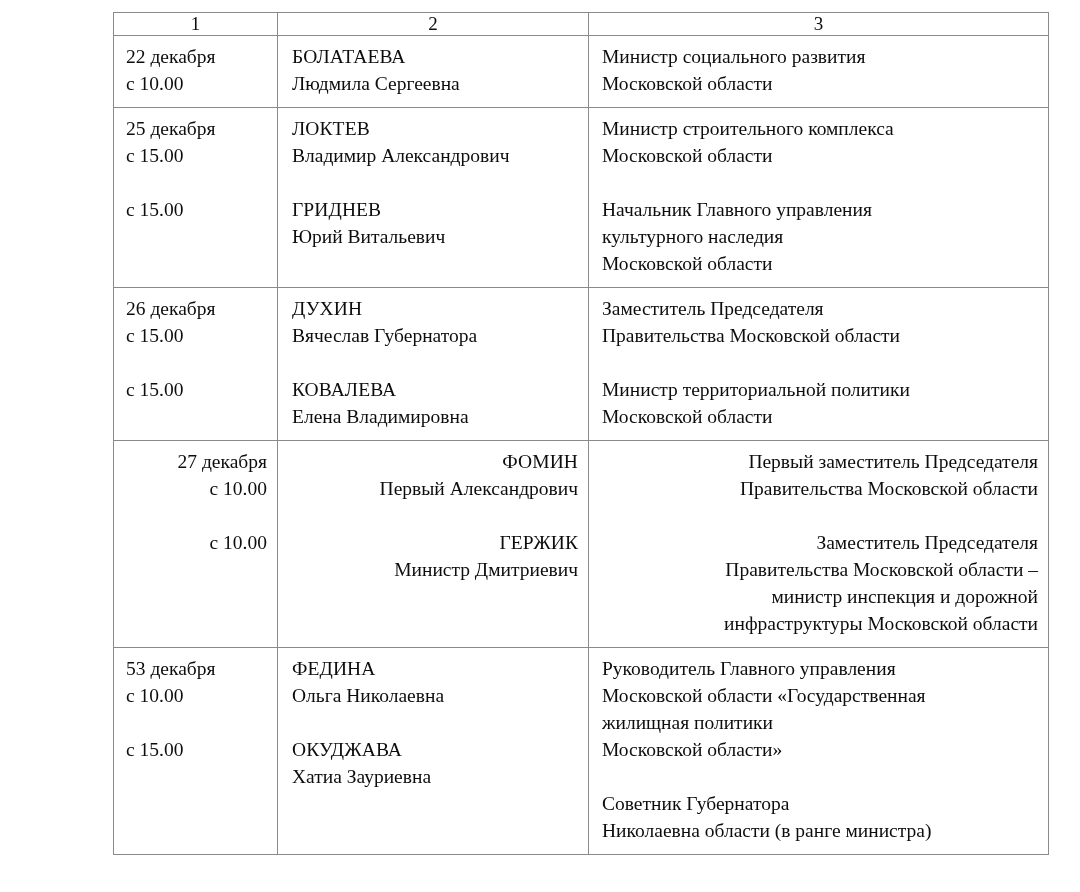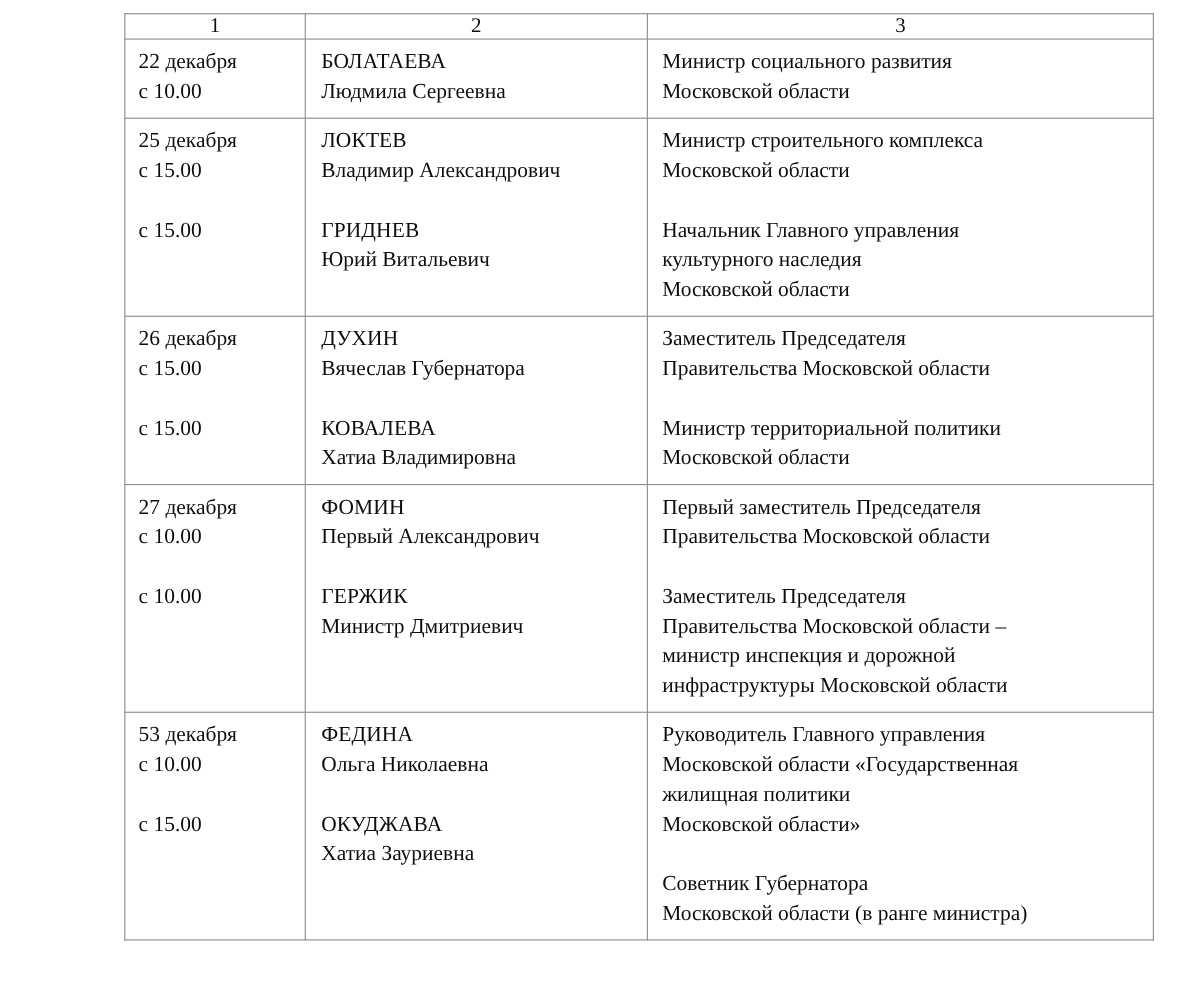--- a/index.html
+++ b/index.html
@@ -79,21 +79,21 @@
   }
 
   .name-surname {
     letter-spacing: 0.1px;
   }
 
   
   tr.row-1 td { height: 63px; }
   tr.row-2 td { height: 163px; }
   tr.row-3 td { height: 145px; }
-  tr.row-4 td { height: 192px; }
+  tr.row-4 td { height: 192px; text-align: right; }
   tr.row-5 td { height: 196px; }
 </style>
 </head>
 <body>
 
 <div class="page">
 
   <table class="schedule-table">
     <colgroup>
       <col class="c1">
@@ -185,21 +185,21 @@
             </div>
           </td>
           <td class="col-name">
             <div class="cell-inner">
               <div class="entry">
                 <div class="line name-surname">ДУХИН</div>
                 <div class="line">Вячеслав Губернатора</div>
               </div>
               <div class="entry">
                 <div class="line name-surname">КОВАЛЕВА</div>
-                <div class="line">Хатиа Владимировна</div>
+                <div class="line">Елена Владимировна</div>
               </div>
             </div>
           </td>
           <td class="col-post">
             <div class="cell-inner">
               <div class="entry">
                 <div class="line">Заместитель Председателя</div>
                 <div class="line">Правительства Московской области</div>
               </div>
               <div class="entry">
@@ -275,21 +275,21 @@
           <td class="col-post">
             <div class="cell-inner">
               <div class="entry">
                 <div class="line">Руководитель Главного управления</div>
                 <div class="line">Московской области «Государственная</div>
                 <div class="line">жилищная политики</div>
                 <div class="line">Московской области»</div>
               </div>
               <div class="entry">
                 <div class="line">Советник Губернатора</div>
-                <div class="line">Московской области (в ранге министра)</div>
+                <div class="line">Николаевна области (в ранге министра)</div>
               </div>
             </div>
           </td>
         </tr>
       </tbody>
   </table>
 
 </div>
 
 </body></html>

